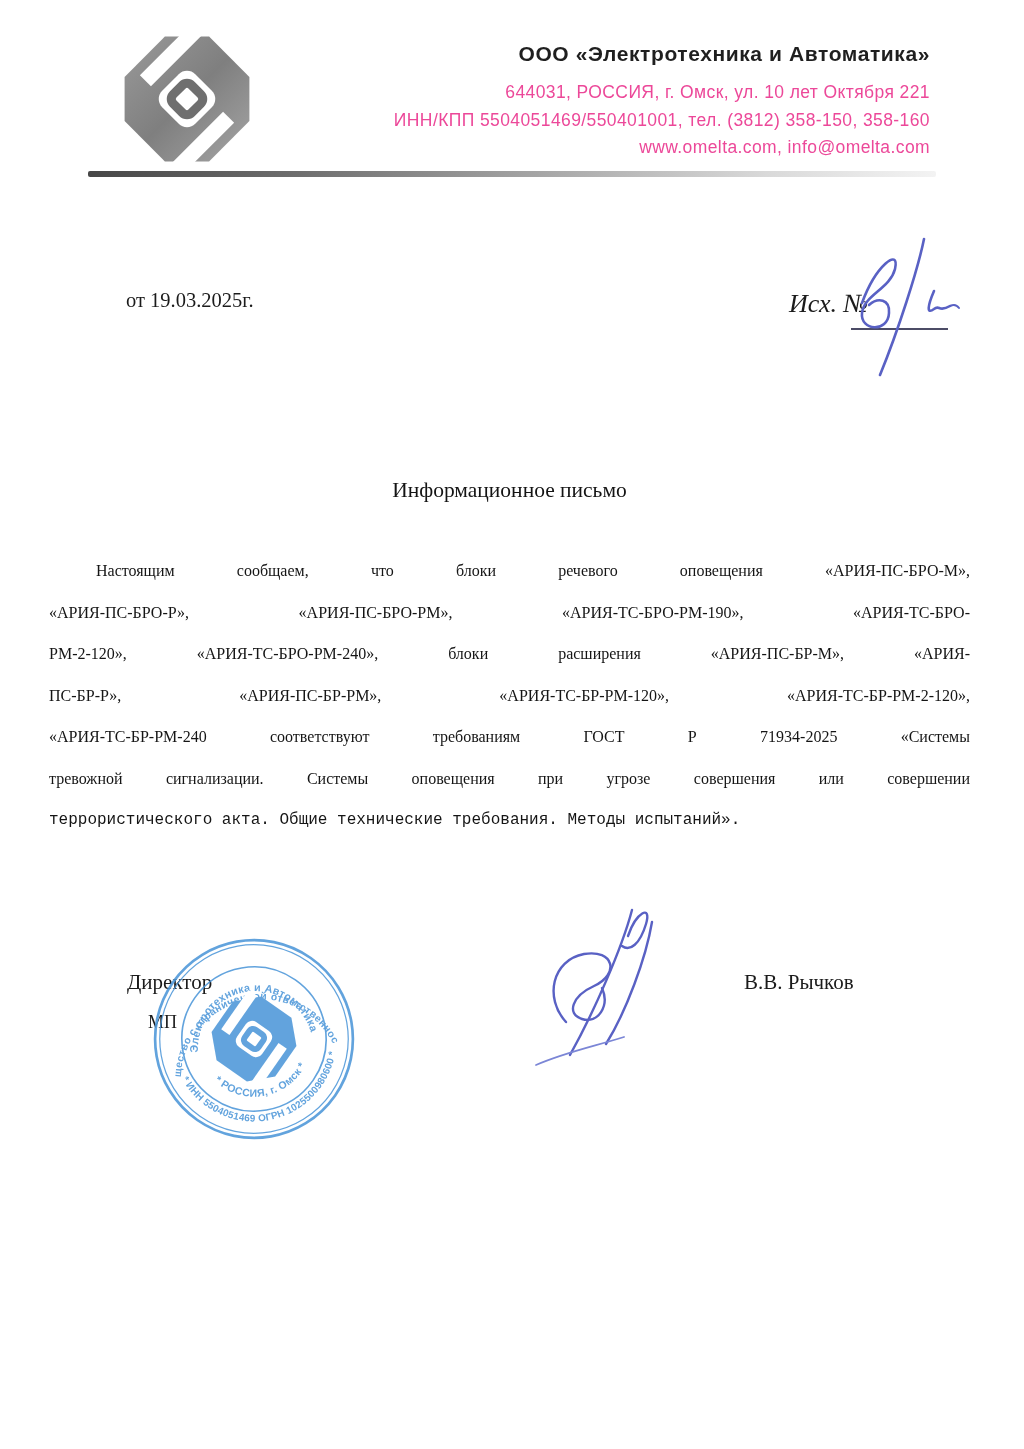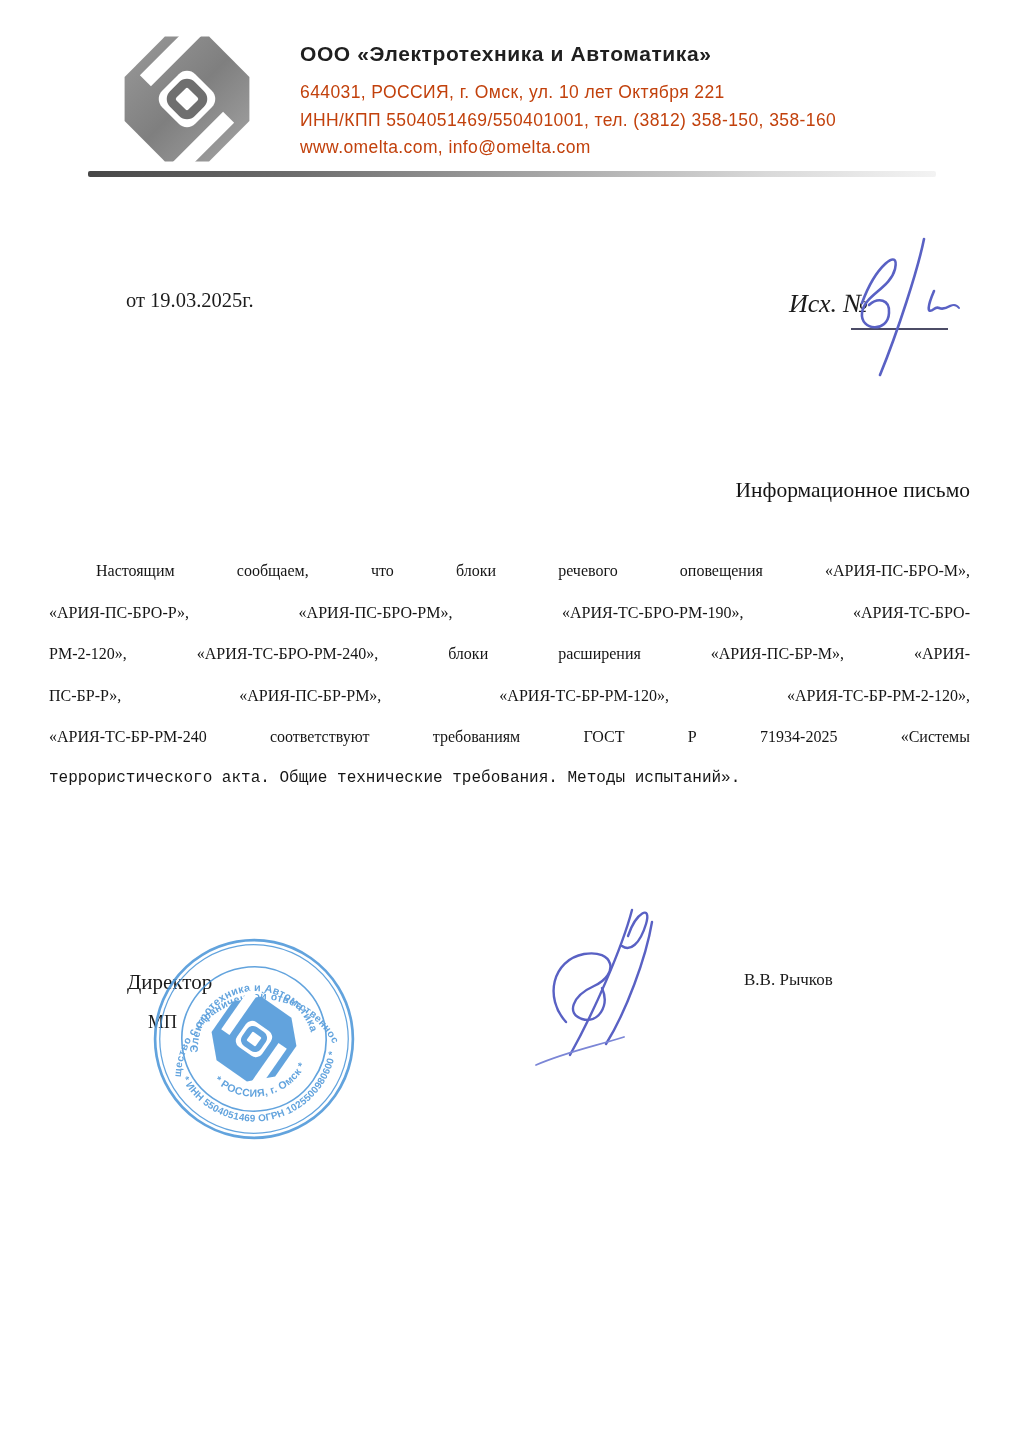--- a/index.html
+++ b/index.html
@@ -9,64 +9,64 @@
     margin:0 auto;
     background:#ffffff;
     font-family:"Liberation Serif", serif;
     color:#1b1b1b;
     overflow:hidden;
   }
   
   .logo{position:absolute;left:122px;top:32px;width:130px;height:134px;}
   .head-text{
     position:absolute;left:300px;top:42px;width:630px;
-    text-align:left;
+    text-align:right;
     font-family:"Liberation Sans", sans-serif;
     color:#262626;
   }
   .company-name{
     font-size:21px;font-weight:bold;letter-spacing:0.6px;
     color:#1f1f1f;margin-bottom:13px;
   }
-  .addr-line{font-size:17.5px;line-height:27.5px;letter-spacing:0.4px;color:#c2410c;}
+  .addr-line{font-size:17.5px;line-height:27.5px;letter-spacing:0.4px;color:#ec4899;}
   .head-rule{
     position:absolute;left:88px;top:171px;width:848px;height:6px;
     background:linear-gradient(to right,#474747 0%,#6e6e6e 25%,#a9a9a9 55%,#d9d9d9 80%,#f3f3f3 100%);
     border-radius:2px;
   }
   
   .date-line{position:absolute;left:126px;top:289px;font-size:20.5px;text-align:center;}
   .outgoing-label{position:absolute;left:789px;top:289px;font-size:26px;font-style:italic;}
   .outgoing-underline{
     position:absolute;left:851px;top:308px;width:97px;height:20px;
     border-bottom:2px solid #4c4c66;
   }
   .outgoing-hand{position:absolute;left:838px;top:235px;width:140px;height:145px;}
   
   .letter-title{
     position:absolute;left:49px;top:478px;width:921px;
-    text-align:right;font-size:21.5px;font-weight:normal;margin:0;
+    text-align:center;font-size:21.5px;font-weight:normal;margin:0;
     color:#141414;
   }
   .letter-body{
     position:absolute;left:49px;top:550px;width:921px;
     font-size:16px;color:#151515;
   }
   .bline{
     line-height:41.6px;
     text-align:justify;
     text-align-last:justify;
     white-space:nowrap;
   }
   .bline.first{padding-left:47px;}
   .bline.last{text-align-last:left;white-space:normal;font-family:Liberation Mono, monospace;}
   
   .sig-role{position:absolute;left:127px;top:970px;font-size:21px;font-family:Liberation Serif, serif;}
   .sig-mp{position:absolute;left:148px;top:1012px;font-size:18px;}
-  .sig-name{position:absolute;left:744px;top:970px;font-size:17px;}
+  .sig-name{position:absolute;left:744px;top:970px;font-size:21px;}
   .stamp{position:absolute;left:151px;top:936px;width:206px;height:206px;opacity:0.88;}
   .hand-signature{position:absolute;left:532px;top:900px;width:195px;height:175px;}
   .stamp text{
     font-family:"Liberation Sans", sans-serif;
     font-weight:bold;
     fill:#4d97d9;
   }
 </style>
 </head>
 <body>
@@ -114,20 +114,21 @@
   </div>
 
   <h1 class="letter-title">Информационное письмо</h1>
 
   <div class="letter-body">
       <div class="bline first">Настоящим сообщаем, что блоки речевого оповещения «АРИЯ-ПС-БРО-М»,</div>
       <div class="bline">«АРИЯ-ПС-БРО-Р», «АРИЯ-ПС-БРО-РМ», «АРИЯ-ТС-БРО-РМ-190», «АРИЯ-ТС-БРО-</div>
       <div class="bline">РМ-2-120», «АРИЯ-ТС-БРО-РМ-240», блоки расширения «АРИЯ-ПС-БР-М», «АРИЯ-</div>
       <div class="bline">ПС-БР-Р», «АРИЯ-ПС-БР-РМ», «АРИЯ-ТС-БР-РМ-120», «АРИЯ-ТС-БР-РМ-2-120»,</div>
       <div class="bline">«АРИЯ-ТС-БР-РМ-240 соответствуют требованиям ГОСТ Р 71934-2025 «Системы</div>
+      <div class="bline">тревожной сигнализации. Системы оповещения при угрозе совершения или совершении</div>
       <div class="bline last">террористического акта. Общие технические требования. Методы испытаний».</div>
     </div>
 
   <div class="sig-role">Директор</div>
   <div class="sig-mp">МП</div>
   <div class="sig-name">В.В. Рычков</div>
 
   <div class="stamp">
     <svg width="206" height="206" viewBox="0 0 200 200">
       <g transform="rotate(-10 100 100)">

